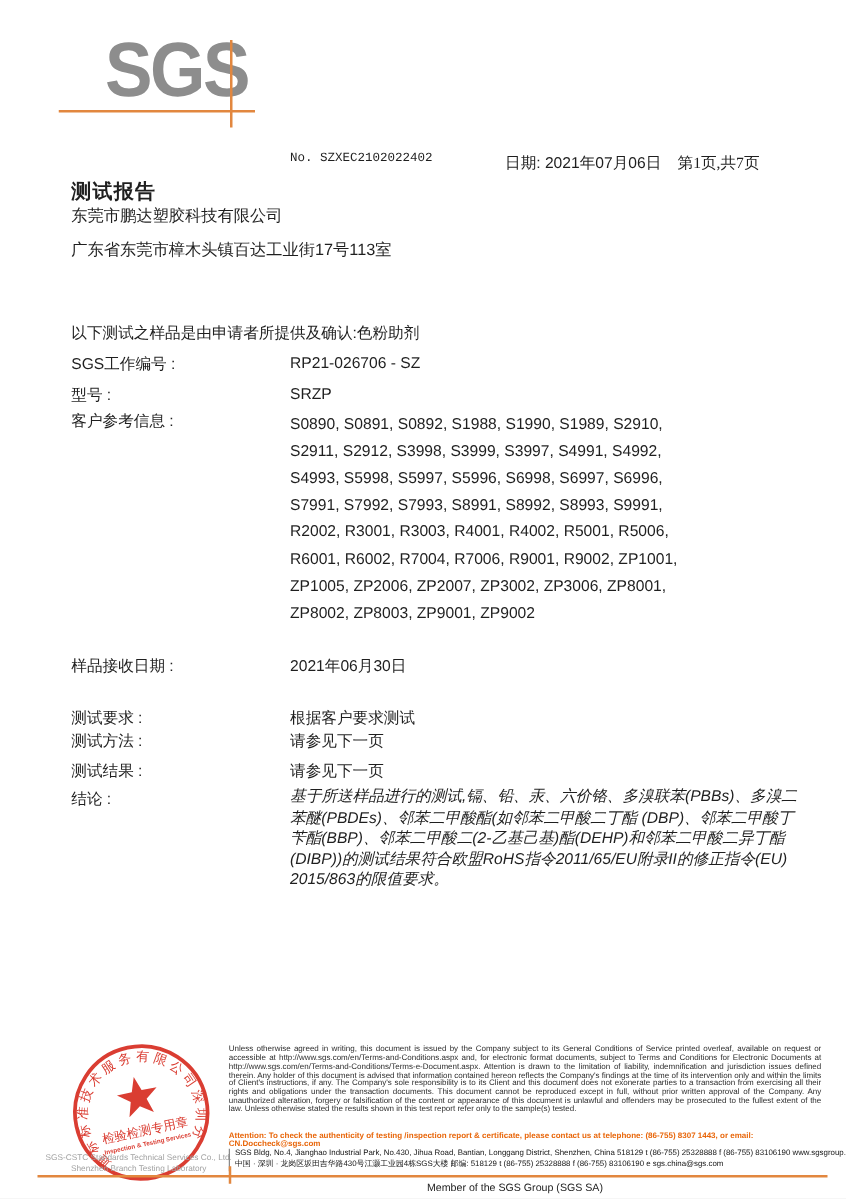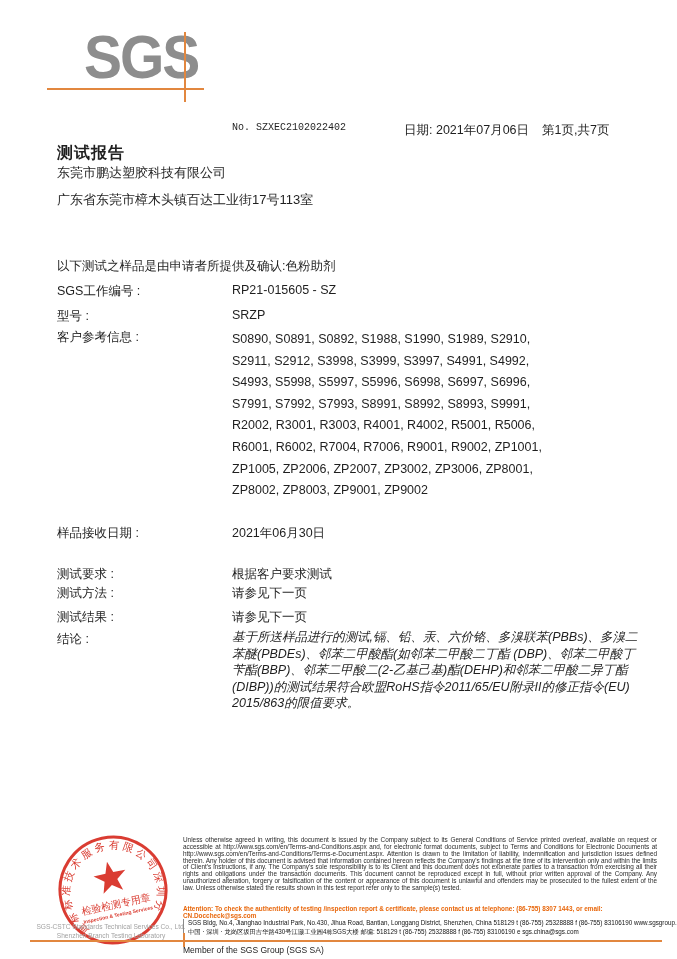--- a/index.html
+++ b/index.html
@@ -19,21 +19,21 @@
     font-size:57px;font-weight:800;letter-spacing:-2px;
     color:#8d8d8d;line-height:1;
     transform:scaleY(1.08);transform-origin:top left;
   }
   .logo-hline{position:absolute;left:47px;top:88px;width:157px;height:2px;background:#e2873f;}
   .logo-vline{position:absolute;left:184px;top:32px;width:2px;height:70px;background:#e2873f;}
   
   .report-title{position:absolute;left:57px;top:119px;font-size:16px;font-weight:700;letter-spacing:1px;margin-top:24px;}
   .report-no{position:absolute;left:232px;top:122px;font-size:10px;font-family:Liberation Mono, monospace;}
   .report-date{position:absolute;left:404px;top:122px;font-size:12.5px;}
-  .report-page{position:absolute;left:542px;top:122px;font-size:12.5px;}
+  .report-page{position:absolute;left:542px;top:122px;font-size:12.5px;font-family:Liberation Serif, serif;}
   
   .client-company{position:absolute;left:57px;top:164px;font-size:13px;}
   .client-address{position:absolute;left:57px;top:191px;font-size:13px;}
   .intro-line{position:absolute;left:57px;top:258px;font-size:12.5px;}
   
   .row{position:absolute;left:57px;right:28px;font-size:12.5px;}
   .lbl{display:inline-block;}
   .val{position:absolute;left:175px;top:0;white-space:nowrap;}
   .ref-lines{position:absolute;left:175px;top:0;}
   .ref-line{height:21.6px;line-height:21.6px;white-space:nowrap;}
@@ -47,21 +47,21 @@
     position:absolute;left:183px;top:905px;width:474px;
     font-size:6.4px;line-height:7px;color:#e8660a;font-weight:700;
   }
   .addr-block{
     position:absolute;left:183px;top:919px;width:480px;
     border-left:1px solid #8a8a8a;padding-left:4px;
     font-size:6.3px;line-height:8.8px;color:#141414;white-space:nowrap;
   }
   .footer-hline{position:absolute;left:30px;top:940px;width:632px;height:2px;background:#e2873f;}
   .footer-vtick{position:absolute;left:183px;top:933px;width:2px;height:14px;background:#e2873f;}
-  .member-line{position:absolute;left:183px;top:945px;width:458px;text-align:left;font-size:8.5px;color:#222;}
+  .member-line{position:absolute;left:183px;top:945px;width:458px;text-align:center;font-size:8.5px;color:#222;}
   .stamp{position:absolute;left:46px;top:832px;width:134px;height:120px;}
   .company-gray{
     position:absolute;left:26px;top:923px;width:170px;
     font-size:6.6px;line-height:8.6px;color:#a2a2a2;text-align:center;
   }
 </style>
 </head>
 <body>
 
 <div class="page">
@@ -75,21 +75,21 @@
   <div class="report-date">日期: 2021年07月06日</div>
   <div class="report-page">第1页,共7页</div>
 
   <div class="client-company">东莞市鹏达塑胶科技有限公司</div>
   <div class="client-address">广东省东莞市樟木头镇百达工业街17号113室</div>
 
   <div class="intro-line">以下测试之样品是由申请者所提供及确认:色粉助剂</div>
 
   <div class="row" style="top:283px">
     <span class="lbl">SGS工作编号 :</span>
-    <span class="val">RP21-015605 - SZ</span>
+    <span class="val">RP21-026706 - SZ</span>
   </div>
 
   <div class="row" style="top:308px">
     <span class="lbl">型号 :</span>
     <span class="val">SRZP</span>
   </div>
 
   <div class="row" style="top:329px">
     <span class="lbl">客户参考信息 :</span>
     <div class="ref-lines">

